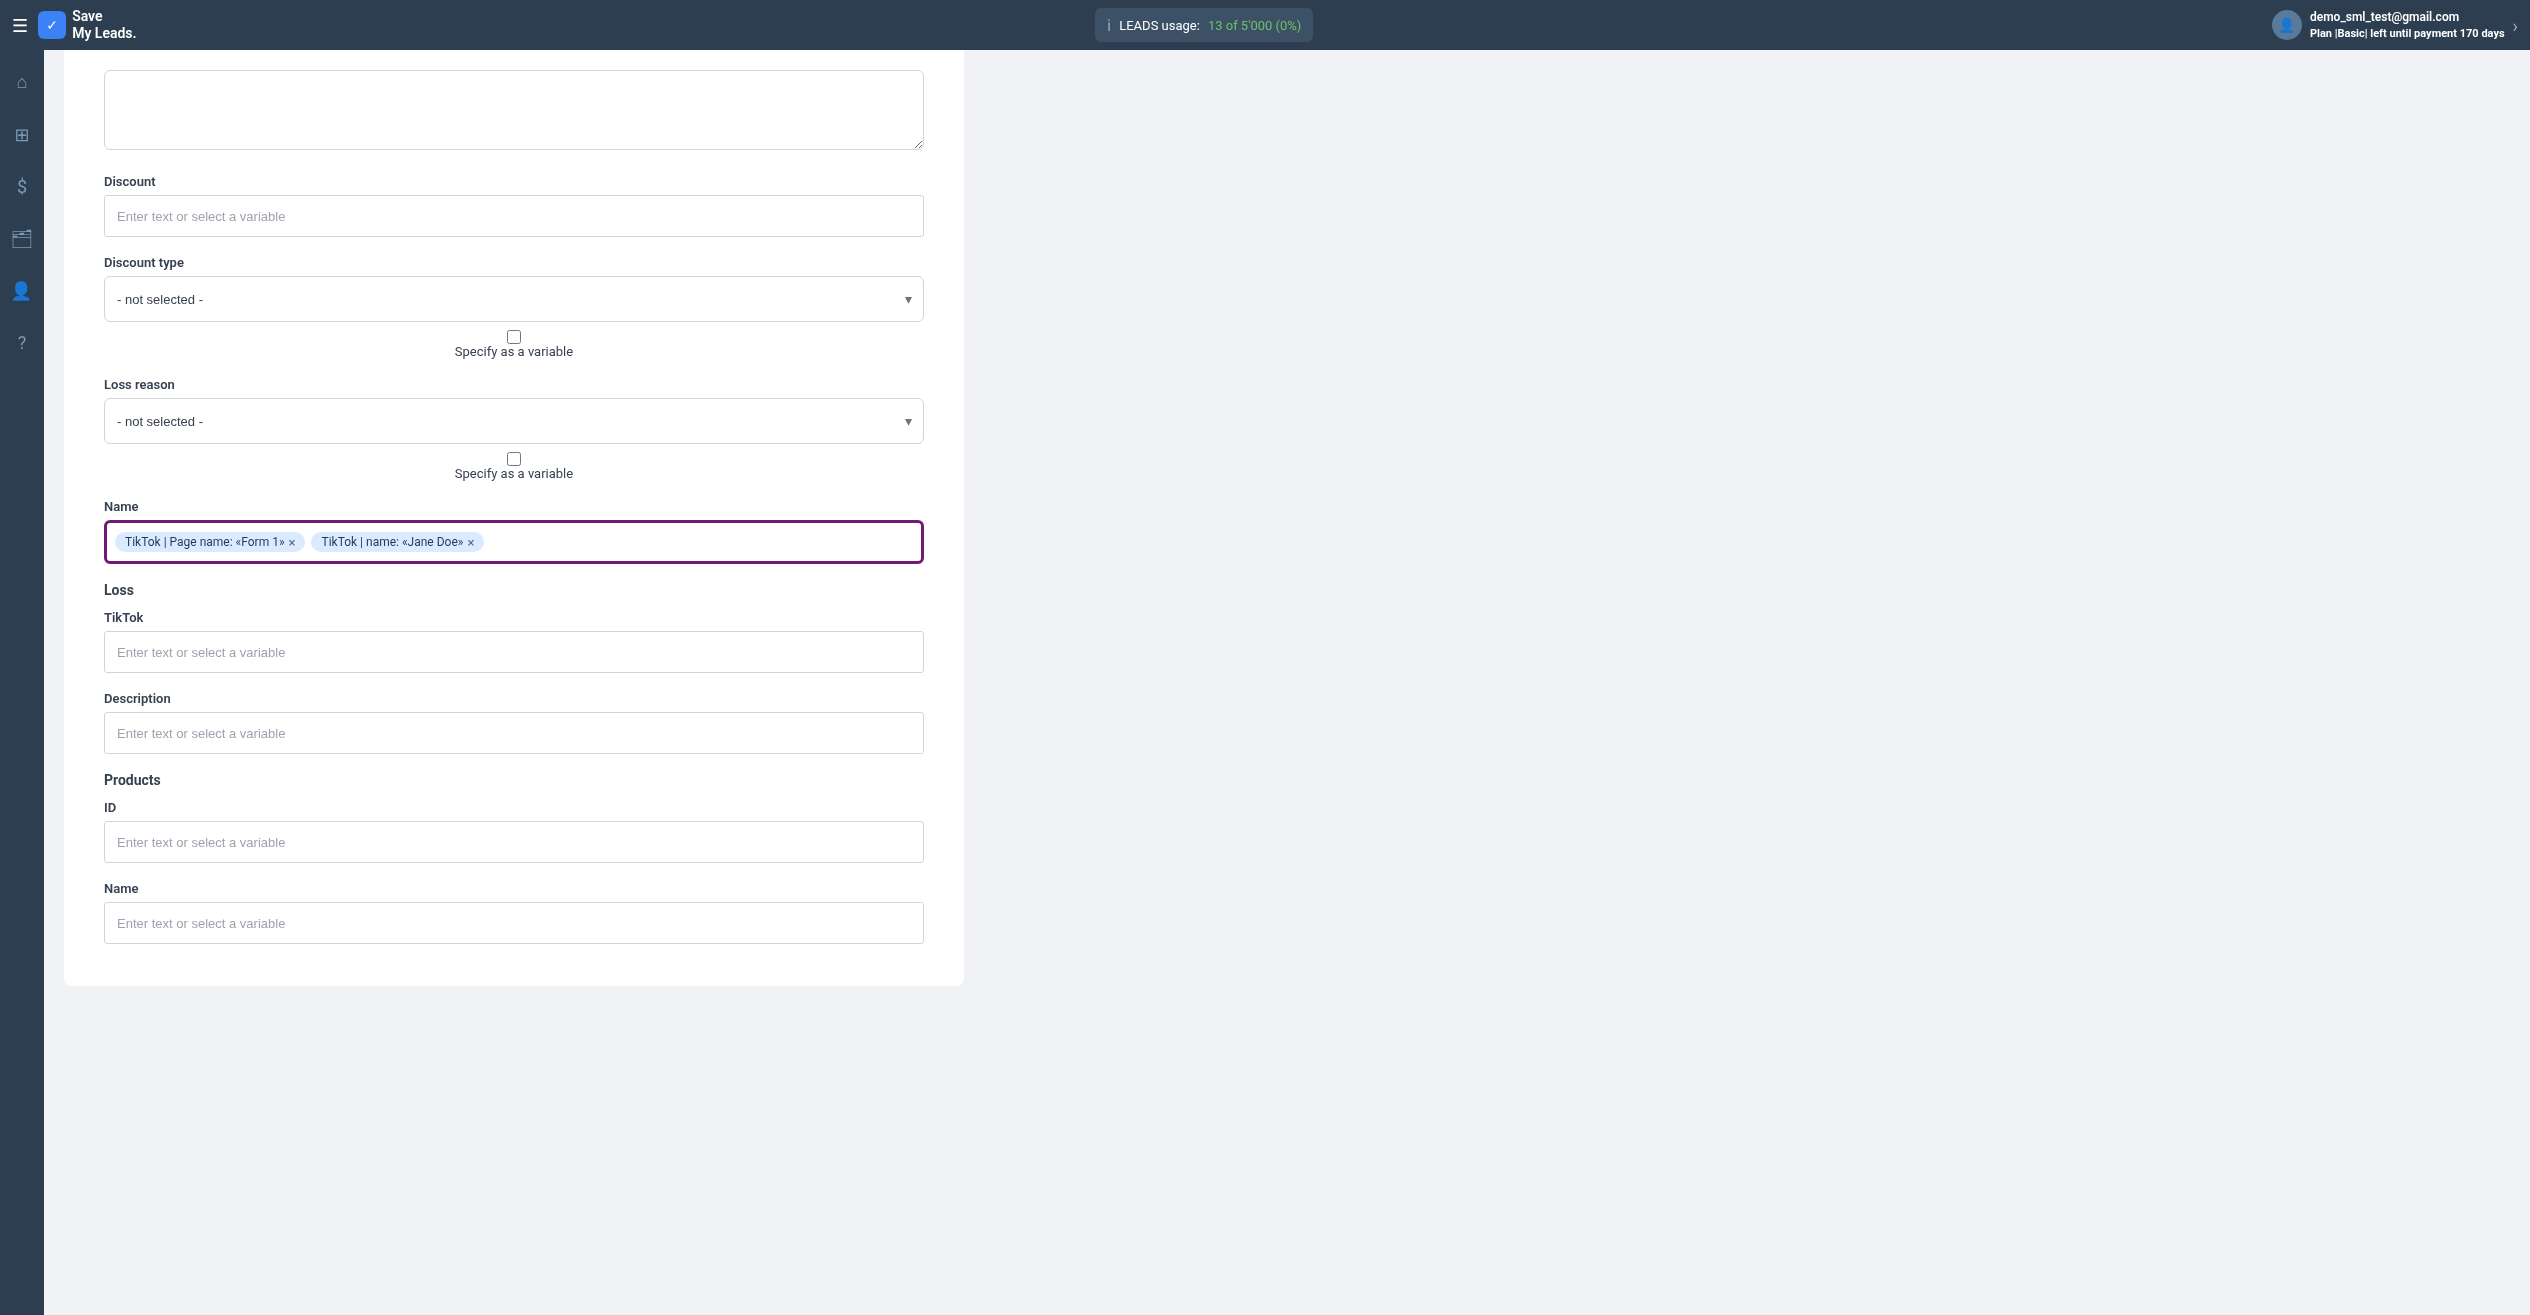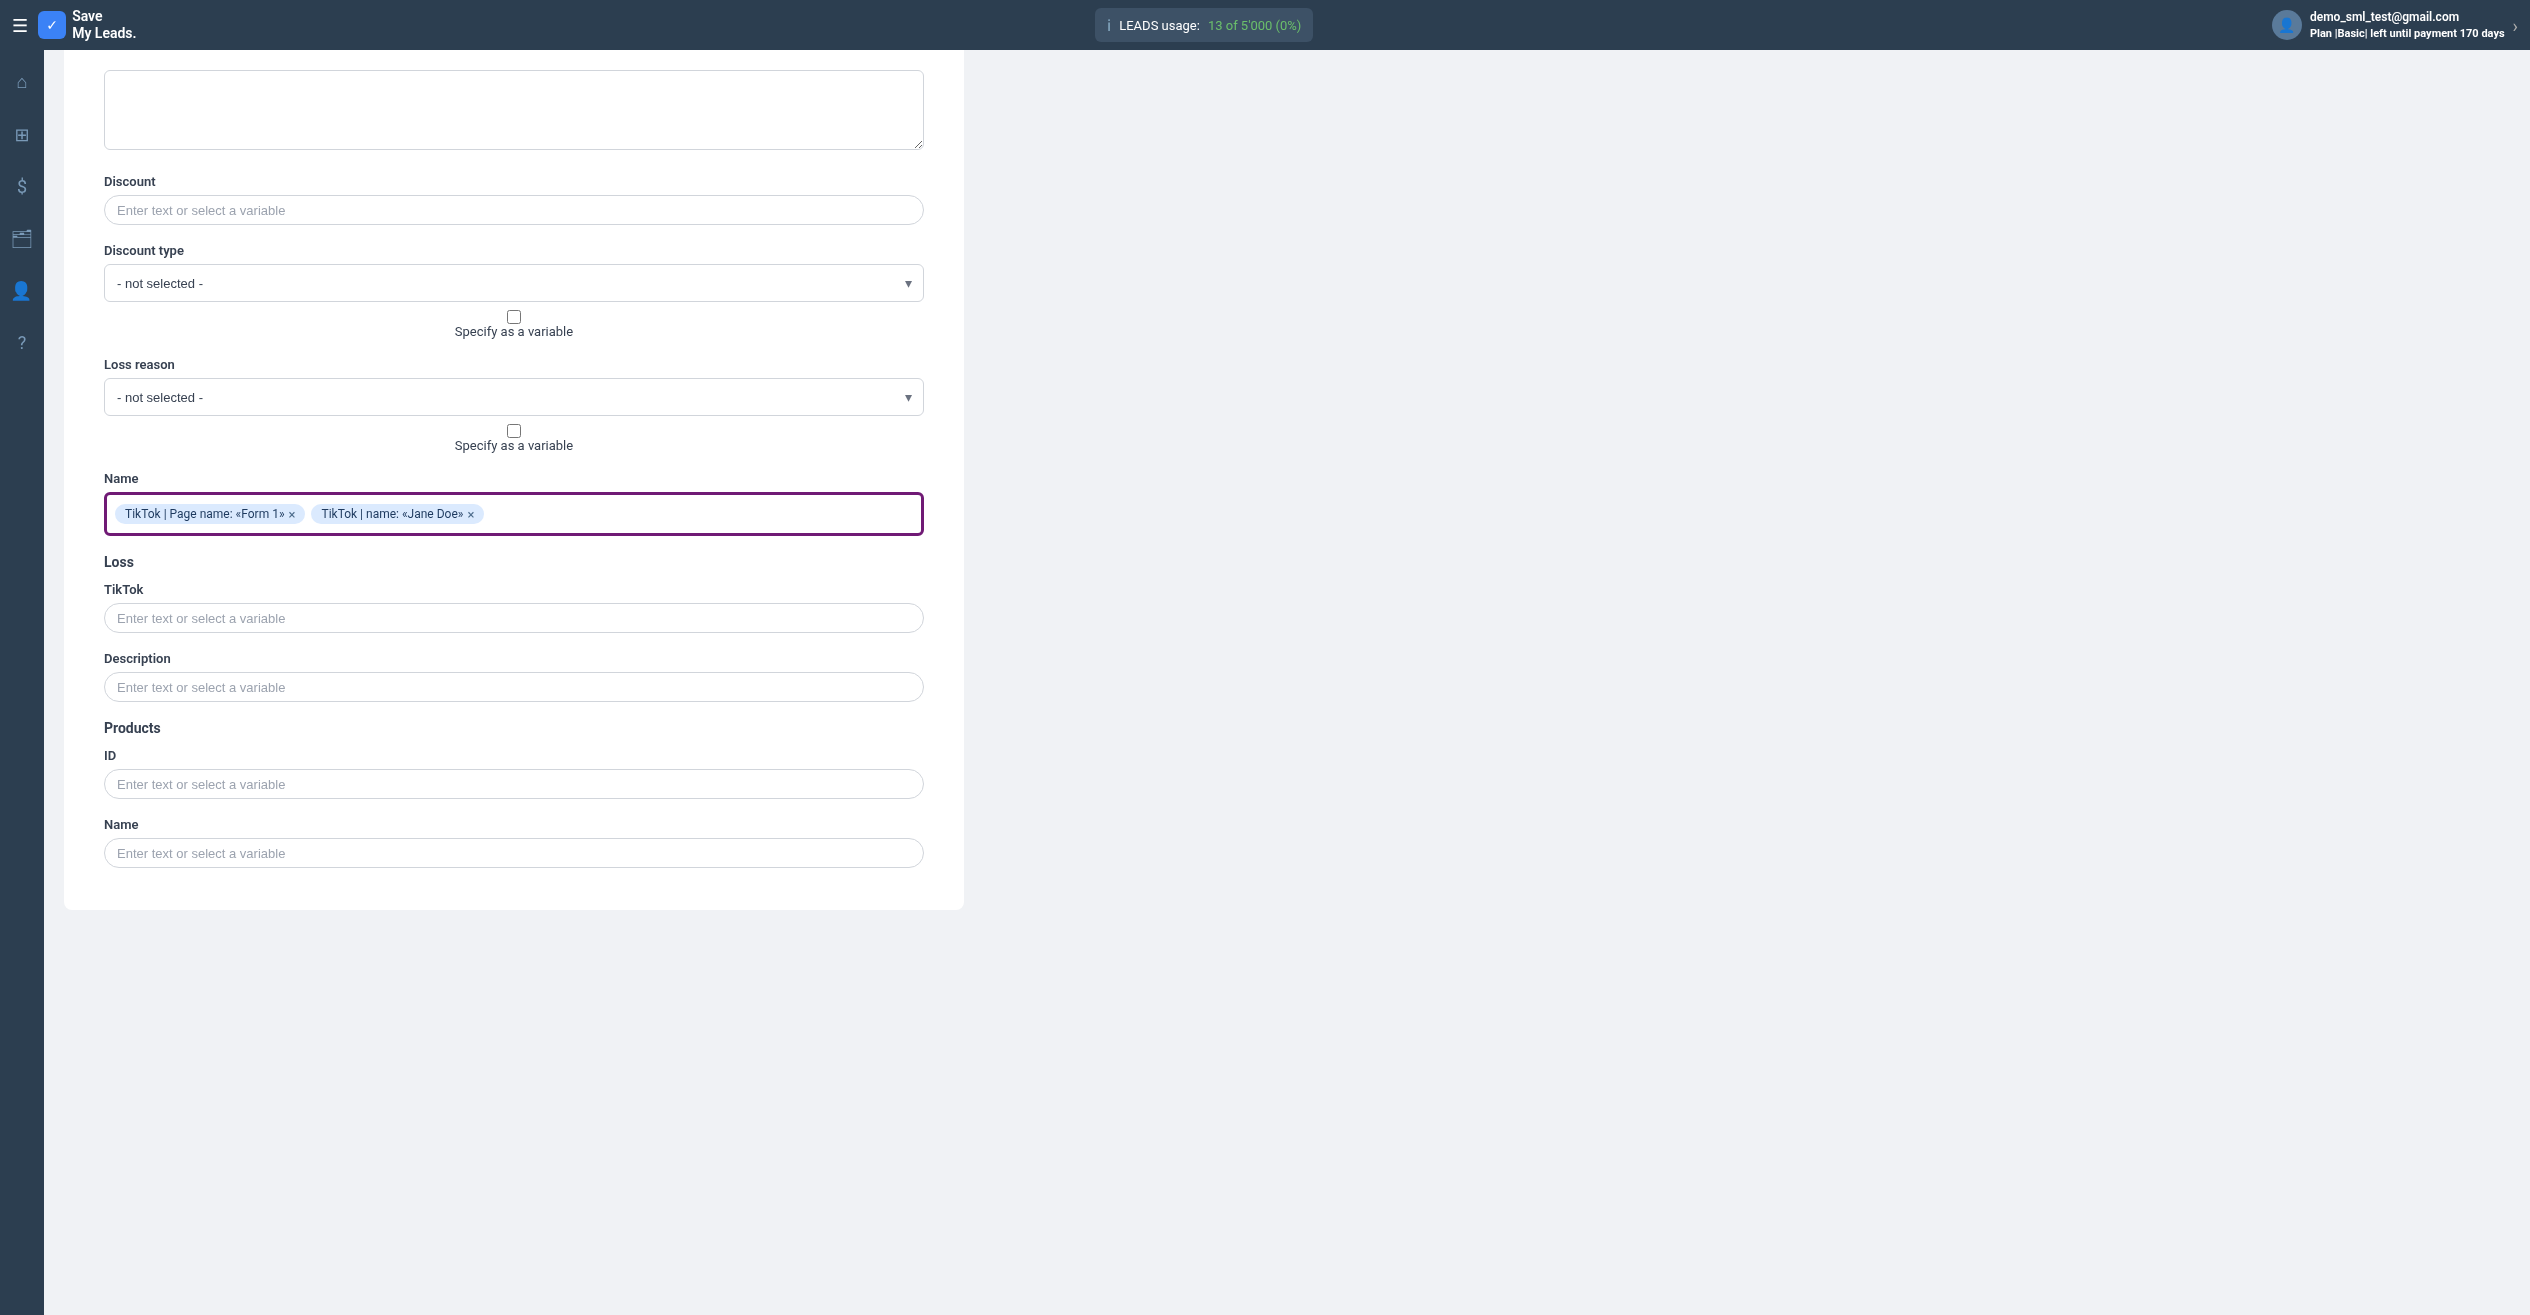--- a/index.html
+++ b/index.html
@@ -117,36 +117,36 @@
       font-size: 13px;
       font-weight: 600;
       color: #374151;
       margin-bottom: 6px;
       display: block;
     }
 
     .text-input {
       width: 100%;
       border: 1px solid #d1d5db;
-      border-radius: 16px;
-      height: 30px;
+      border-radius: 3px;
+      height: 42px;
       padding: 0 12px;
       font-size: 13px;
       color: #374151;
       outline: none;
       background: #fff;
     }
     .text-input::placeholder { color: #9ca3af; }
 
     .select-wrapper { position: relative; }
     .select-field {
       width: 100%;
       border: 1px solid #d1d5db;
       border-radius: 6px;
-      height: 38px;
+      height: 46px;
       padding: 0 36px 0 12px;
       font-size: 13px;
       color: #374151;
       appearance: none;
       background: #fff;
       cursor: pointer;
       outline: none;
     }
     .select-chevron {
       position: absolute;

